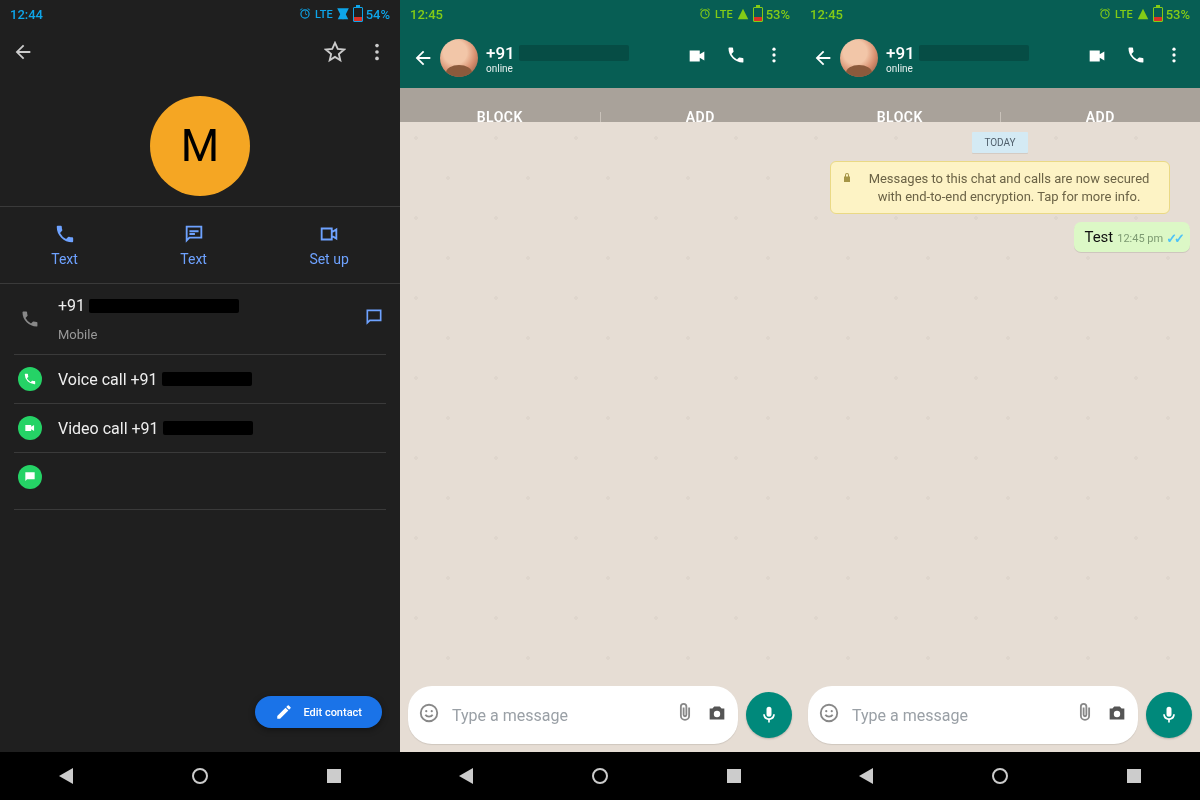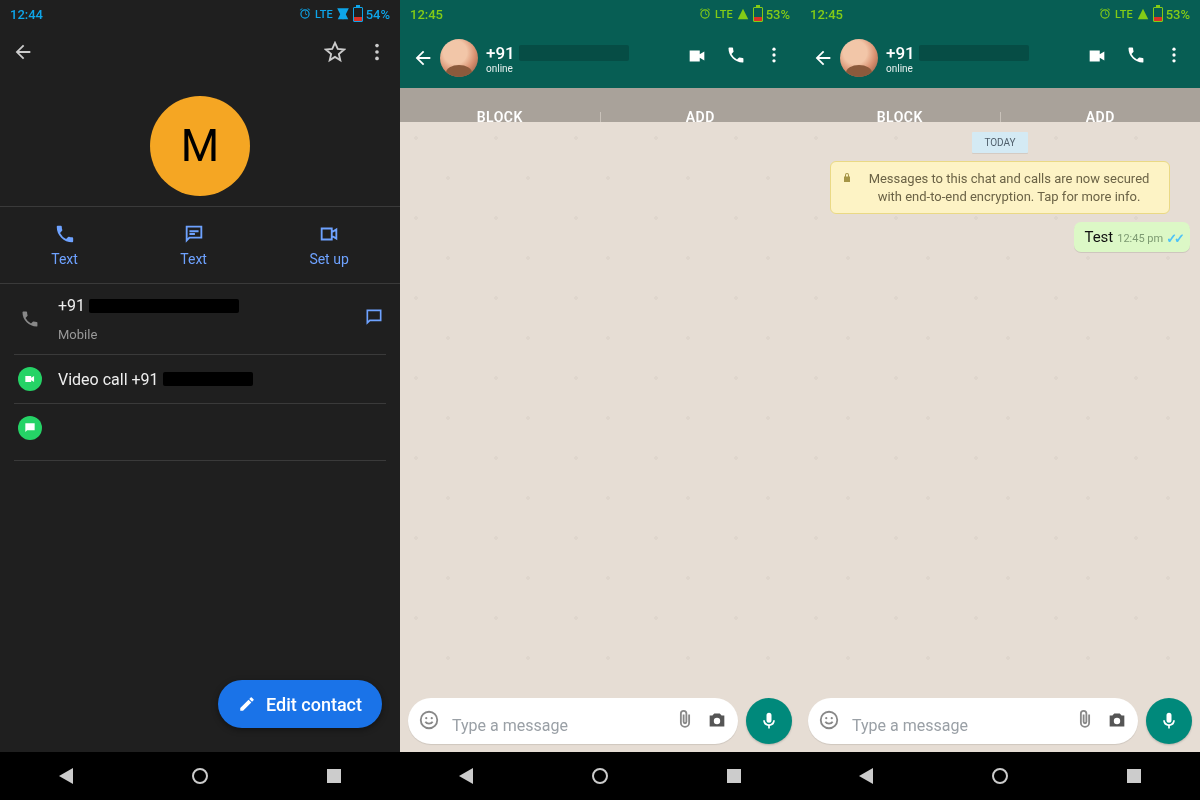--- a/index.html
+++ b/index.html
@@ -34,21 +34,21 @@
   .info-row { display:flex; align-items:center; gap:14px; padding:12px 2px; }
   .info-row + .info-row { border-top:1px solid #3a3a3a; }
   .info-icon { width:28px; display:flex; justify-content:center; color:#888; }
   .wa-circle { width:24px; height:24px; border-radius:50%; background:#25d366; display:flex; align-items:center; justify-content:center; color:#fff; }
   .info-text { flex:1; }
   .info-text .primary { font-size:16px; color:#eee; display:flex; align-items:center; gap:4px;}
   .info-text .secondary { font-size:13px; color:#999; margin-top:12px;}
   .redact { display:inline-block; background:#000; height:14px; border-radius:2px; }
   .redact-dark { background:#000; }
   .info-trail { color:#6ea2ff; }
-  .fab { position:absolute; right:18px; bottom:72px; background:#1a73e8; color:#fff; border-radius:24px; height:48px; padding:0 20px; display:flex; align-items:center; gap:10px; font-size:18px; font-weight:500; cursor:pointer; box-shadow:0 2px 6px rgba(0,0,0,.4);}
+  .fab { position:absolute; right:18px; bottom:72px; background:#1a73e8; color:#fff; border-radius:24px; height:32px; padding:0 20px; display:flex; align-items:center; gap:10px; font-size:11px; font-weight:500; cursor:pointer; box-shadow:0 2px 6px rgba(0,0,0,.4);}
   .navbar { height:48px; background:#000; display:flex; align-items:center; justify-content:space-around; color:#ccc; margin-top:auto;}
   .nav-tri { width:0; height:0; border-top:8px solid transparent; border-bottom:8px solid transparent; border-right:14px solid #ccc;}
   .nav-circ { width:16px; height:16px; border:2px solid #ccc; border-radius:50%;}
   .nav-sq { width:14px; height:14px; background:#ccc; }
 
   
   .wa-header { background:#075e54; height:60px; display:flex; align-items:center; padding:0 8px; color:#fff; }
   .wa-back { padding:4px; color:#fff; display:flex; cursor:pointer;}
   .wa-avatar { width:38px; height:38px; border-radius:50%; background: radial-gradient(circle at 40% 35%, #f2c6a8 35%, #d89070 60%, #7a4a35 100%); margin:0 8px 0 2px; position:relative; overflow:hidden;}
   .wa-avatar::after{content:"";position:absolute;bottom:-4px;left:6px;right:6px;height:16px;background:#8b5a3c;border-radius:50% 50% 0 0;}
@@ -63,21 +63,21 @@
   .chat { flex:1; background:#e6ddd4; position:relative; overflow:hidden; background-image: radial-gradient(circle at 20% 20%, rgba(0,0,0,.03) 2px, transparent 2px), radial-gradient(circle at 60% 70%, rgba(0,0,0,.03) 2px, transparent 2px); background-size: 80px 80px;}
   .chat-inner { padding:10px 10px; display:flex; flex-direction:column; gap:8px; align-items:center;}
   .date-pill { background:#d4eaf4; color:#505f6b; font-size:10px; padding:5px 12px; border-radius:1px; box-shadow:0 1px 0 rgba(0,0,0,.08);}
   .e2e-box { background:#fdf3c5; border:1px solid #ead985; color:#6b6346; font-size:13px; padding:8px 10px; border-radius:6px; max-width:340px; text-align:center; line-height:1.35; display:flex; gap:6px;}
   .e2e-box .lock { color:#a59546; flex-shrink:0; margin-top:1px;}
   .bubble { align-self:flex-end; background:#dcf8c6; border-radius:7px; padding:6px 8px 6px 10px; box-shadow:0 1px 0 rgba(0,0,0,.1); display:flex; align-items:flex-end; gap:4px; max-width:80%;}
   .bubble .msg { font-size:15px; color:#111;}
   .bubble .meta { font-size:11px; color:#7d9a72; display:flex; align-items:center; gap:3px;text-align:right;}
   .ticks { color:#4fc3f7; font-weight:bold; letter-spacing:-3px; font-size:13px;}
   .composer { display:flex; align-items:center; gap:8px; padding:6px 8px 8px; background:transparent;}
-  .compose-box { flex:1; background:#fff; border-radius:24px; height:46px; display:flex; align-items:flex-end; padding:9px 10px; gap:10px; color:#888; box-shadow:0 1px 1px rgba(0,0,0,.1);}
+  .compose-box { flex:1; background:#fff; border-radius:24px; height:58px; display:flex; align-items:center; padding:16px 10px; gap:10px; color:#888; box-shadow:0 1px 1px rgba(0,0,0,.1);}
   .compose-box input { flex:1; border:none; outline:none; font-size:16px; color:#333; background:transparent;}
   .compose-box input::placeholder{ color:#9aa0a6;}
   .mic-btn { width:46px; height:46px; border-radius:50%; background:#00897b; display:flex; align-items:center; justify-content:center; color:#fff; cursor:pointer; box-shadow:0 1px 2px rgba(0,0,0,.2);}
   .cursor-bar { border-left: 1.5px solid #075e54; padding-left:2px; }
 
   svg { fill: currentColor; }
 </style>
 </head>
 <body>
 
@@ -156,20 +156,35 @@
       <div class="info-text">
         <div class="primary">
             <span>+91</span>
             <span class="redact redact-dark" style="width:150px;"></span>
           </div>
         <div class="secondary">Mobile</div>
       </div>
       <span class="info-trail"><svg width="20" height="20" viewBox="0 0 24 24">
             <path d="M4 4h16v12H7l-3 3z" fill="none" stroke="currentColor" stroke-width="2"></path>
           </svg></span>
+    </div>
+    <div class="info-row">
+      <span class="info-icon">
+          <span class="wa-circle">
+            <svg width="14" height="14" viewBox="0 0 24 24">
+              <path d="M6.6 10.8a15 15 0 006.6 6.6l2.2-2.2a1 1 0 011-.25 11 11 0 003.5.56 1 1 0 011 1V20a1 1 0 01-1 1A17 17 0 013 4a1 1 0 011-1h3.5a1 1 0 011 1 11 11 0 00.56 3.5 1 1 0 01-.25 1z"></path>
+            </svg>
+          </span>
+        </span>
+      <div class="info-text">
+          <div class="primary">
+            <span>Voice call +91</span>
+            <span class="redact redact-dark" style="width:90px;"></span>
+          </div>
+        </div>
     </div>
     <div class="info-row">
       <span class="info-icon">
           <span class="wa-circle">
             <svg width="14" height="14" viewBox="0 0 24 24">
               <path d="M4 7h10v10H4z M14 10l5-3v10l-5-3z"></path>
             </svg>
           </span>
         </span>
       <div class="info-text">

